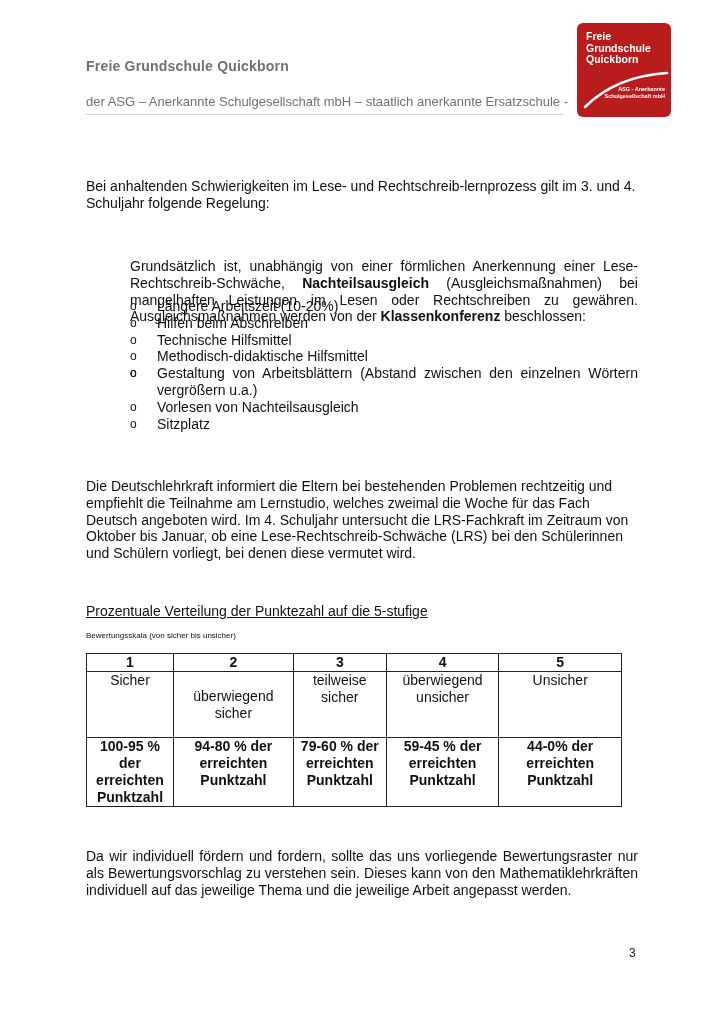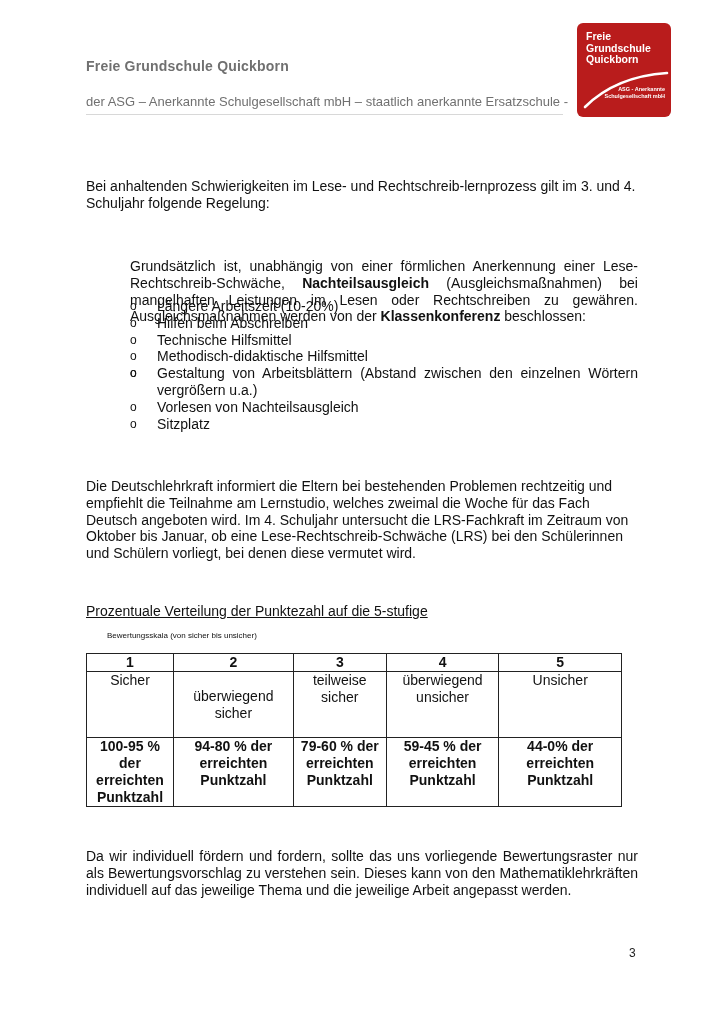--- a/index.html
+++ b/index.html
@@ -13,21 +13,21 @@
   .logo svg { position:absolute; left:0; top:0; }
   .p { position:absolute; font-size:14px; line-height:16.8px; }
   .justify { text-align:justify; text-align-last:left;margin-top:43px; }
   .intro { left:86px; top:170px; width:552px;margin-top:8px; }
   .indent-para { left:130px; top:215px; width:508px; }
   ul.measures { position:absolute; left:130px; top:298px; width:508px; margin:0; padding:0; list-style:none; font-size:14px; line-height:16.8px; }
   ul.measures li { position:relative; padding-left:27px; text-align:justify; text-align-last:left; }
   ul.measures li .bullet { position:absolute; left:0; top:0; font-size:12px; }
   .para2 { left:86px; top:478px; width:552px; }
   .section-title { position:absolute; left:86px; top:603px; font-size:14px; text-decoration:underline; white-space:nowrap; }
-  .section-note { position:absolute; left:86px; top:631px; font-size:8px; white-space:nowrap;margin-left:21px; }
+  .section-note { position:absolute; left:86px; top:631px; font-size:8px; white-space:nowrap; }
   table.scale { position:absolute; left:86px; top:653px; width:536px; border-collapse:collapse; font-size:14px; line-height:16.8px; }
   table.scale td { border:1px solid #222; text-align:center; vertical-align:top; padding:0 2px; }
   table.scale tr.num td { font-weight:bold; }
   table.scale tr.val td { font-weight:bold; padding-bottom:1px; }
   .para3 { left:86px; top:805px; width:552px; }
   .page-number { position:absolute; left:629px; top:946px; font-size:12px; color:#222; }
   b { font-weight:bold; }
 </style>
 </head>
 <body>

